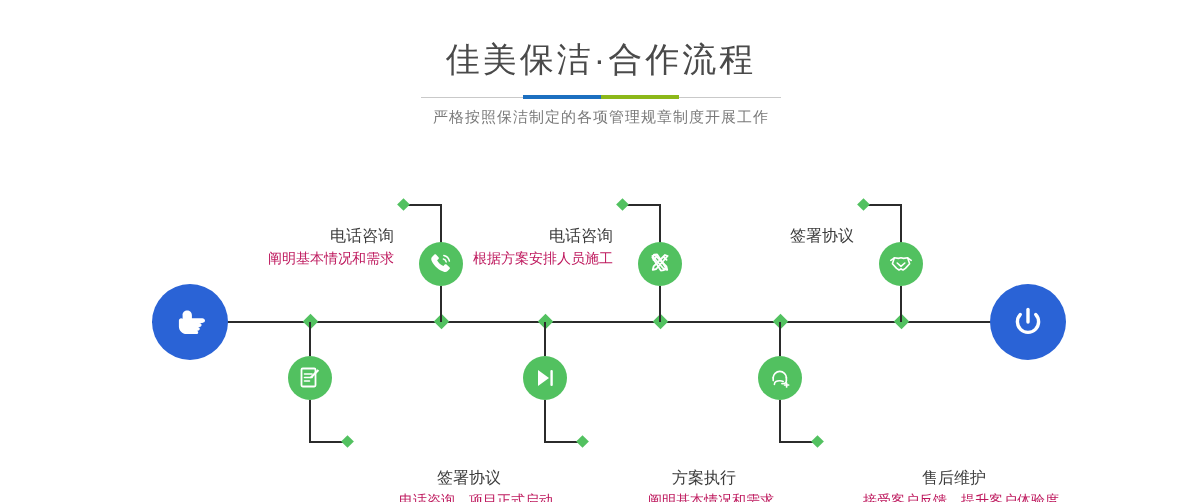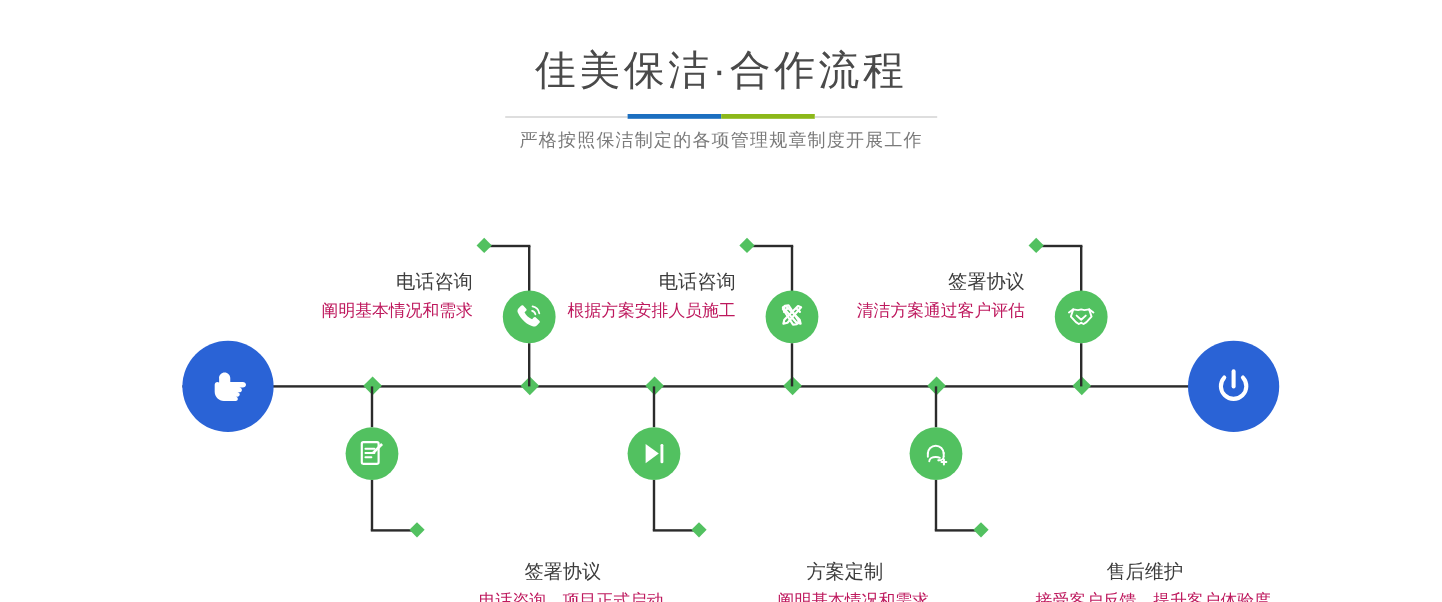--- a/index.html
+++ b/index.html
@@ -185,21 +185,21 @@
     <div class="arrow" style="left:578px;top:437px;"></div>
     <div class="node" style="left:523px;top:356px;">
       <span>
         <svg width="26" height="26" viewBox="0 0 26 26">
           <path fill="#ffffff" d="M6.0 5.0l11.0 8.0-11.0 8.0z"></path>
           <rect x="18.4" y="5.0" width="2.4" height="16.0" rx="1.1" fill="#ffffff"></rect>
         </svg>
       </span>
     </div>
     <div class="lbl down" style="left:589px;top:428px;width:230px;">
-      <div class="t">方案定制</div>
+      <div class="t">方案执行</div>
       <div class="d">阐明基本情况和需求</div>
     </div>
 
     <div class="diamond" style="left:896px;top:316px;"></div>
     <div class="vline" style="left:900px;top:205px;height:38px;"></div>
     <div class="vline" style="left:900px;top:286px;height:36px;"></div>
     <div class="hline" style="left:864px;top:204px;width:38px;"></div>
     <div class="arrow" style="left:859px;top:200px;"></div>
     <div class="node" style="left:879px;top:242px;">
       <span>
@@ -208,21 +208,20 @@
             <path d="M2.8 9.4l3.6-2.6 4.0 0.6 2.6-0.6 2.6 0.6 4.0-0.6 3.6 2.6"></path>
             <path d="M6.4 6.8l-2.0 6.0 4.2 4.6 2.4 1.6 2.0-1.0"></path>
             <path d="M19.6 6.8l2.0 6.0-4.2 4.6-2.4 1.6-2.0-1.0"></path>
             <path d="M9.2 12.0l3.8 3.4 3.8-3.4"></path>
           </g>
         </svg>
       </span>
     </div>
     <div class="lbl up" style="left:672px;top:186px;width:182px;">
       <div class="t">签署协议</div>
-      <div class="d">清洁方案通过客户评估</div>
     </div>
 
     <div class="diamond" style="left:775px;top:316px;"></div>
     <div class="vline" style="left:779px;top:322px;height:34px;"></div>
     <div class="vline" style="left:779px;top:400px;height:42px;"></div>
     <div class="hline" style="left:779px;top:441px;width:38px;"></div>
     <div class="arrow" style="left:813px;top:437px;"></div>
     <div class="node" style="left:758px;top:356px;">
       <span>
         <svg width="26" height="26" viewBox="0 0 26 26">

